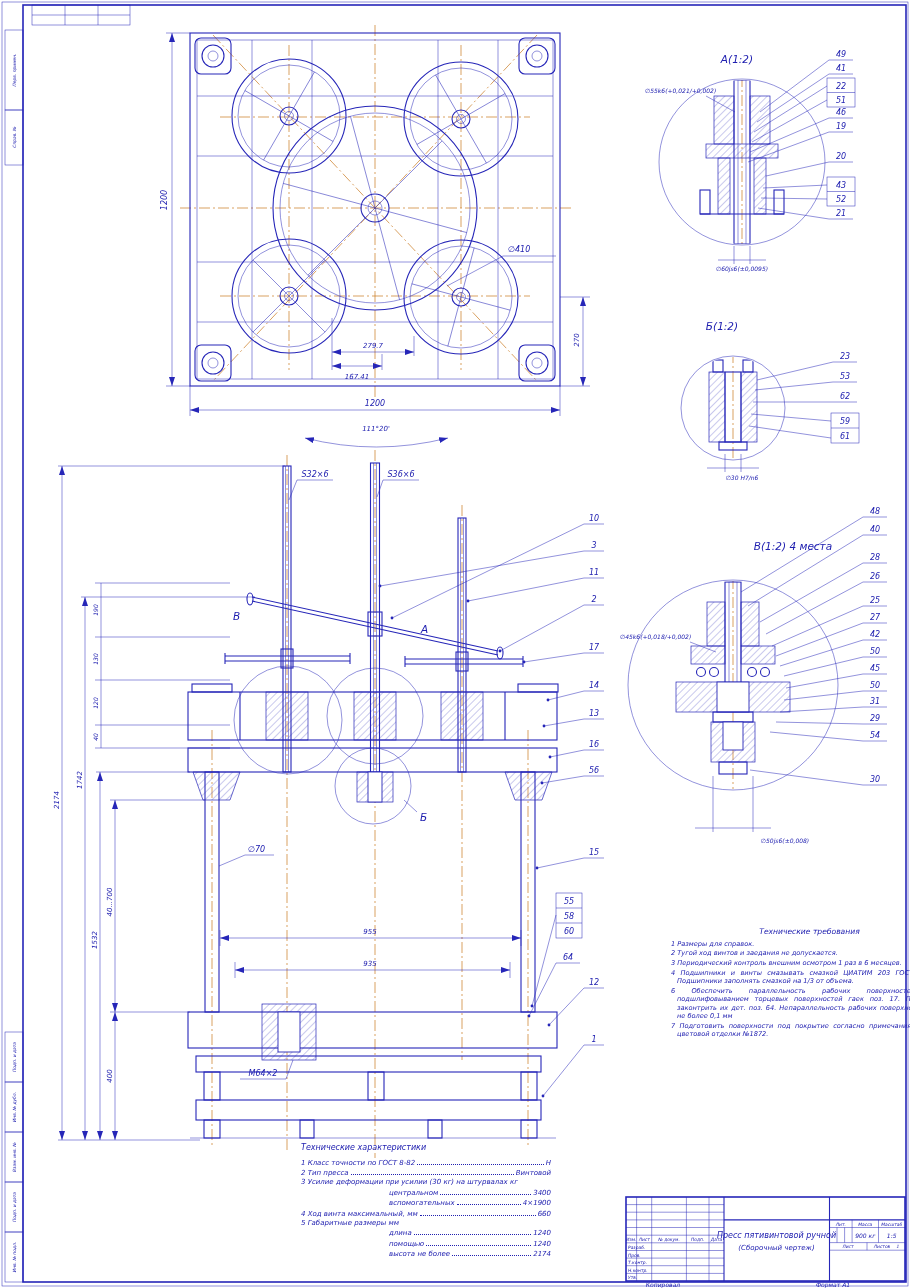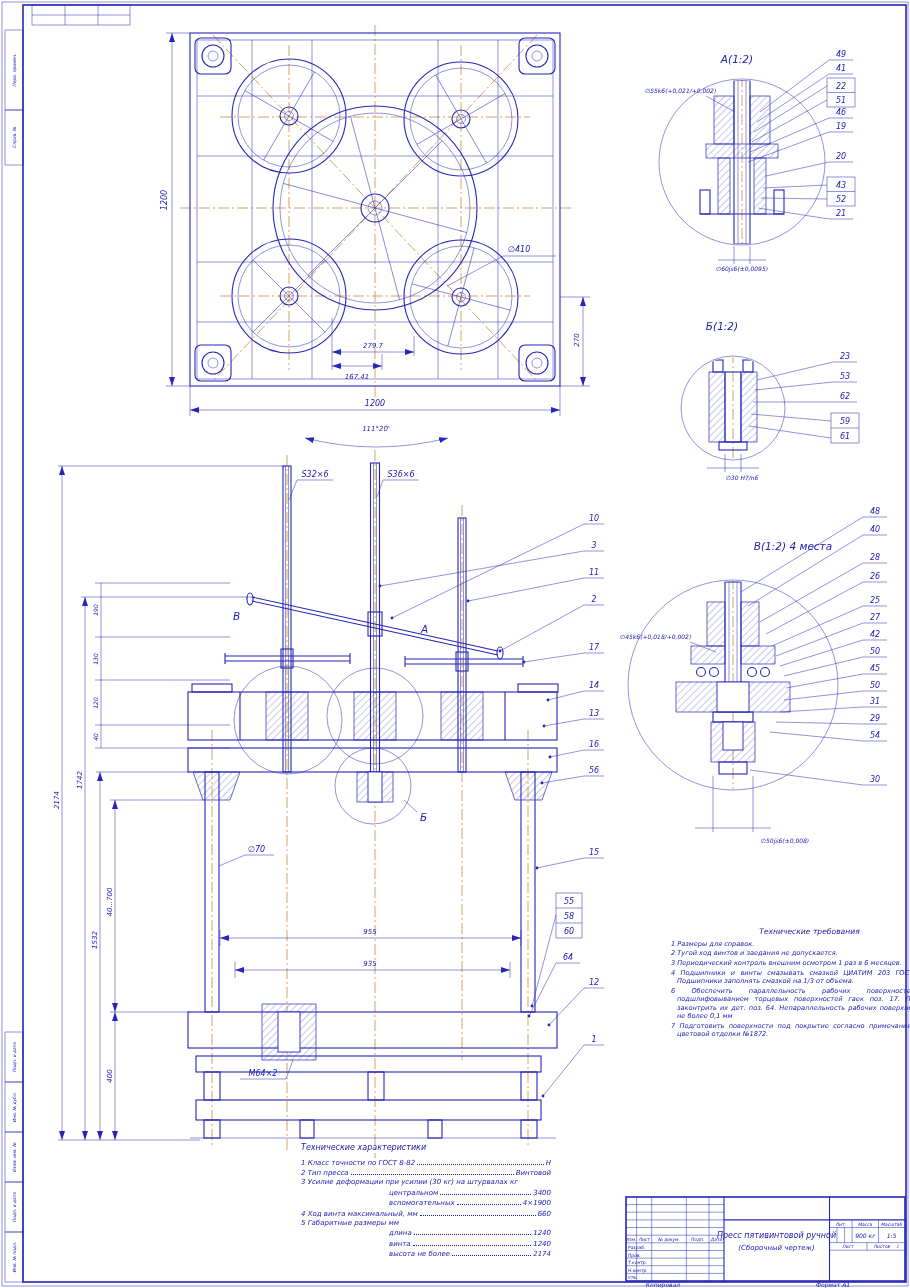--- a/index.html
+++ b/index.html
@@ -654,21 +654,21 @@
         <span class="lbl">5 Габаритные размеры мм</span>
         <span class="dots"></span>
         <span class="val"></span>
       </div>
   <div class="tcrow ind">
         <span class="lbl">длина</span>
         <span class="dots"></span>
         <span class="val">1240</span>
       </div>
   <div class="tcrow ind">
-        <span class="lbl">винта</span>
+        <span class="lbl">помощью</span>
         <span class="dots"></span>
         <span class="val">1240</span>
       </div>
   <div class="tcrow ind">
         <span class="lbl">высота не более</span>
         <span class="dots"></span>
         <span class="val">2174</span>
       </div>
 </div>
 </div>

